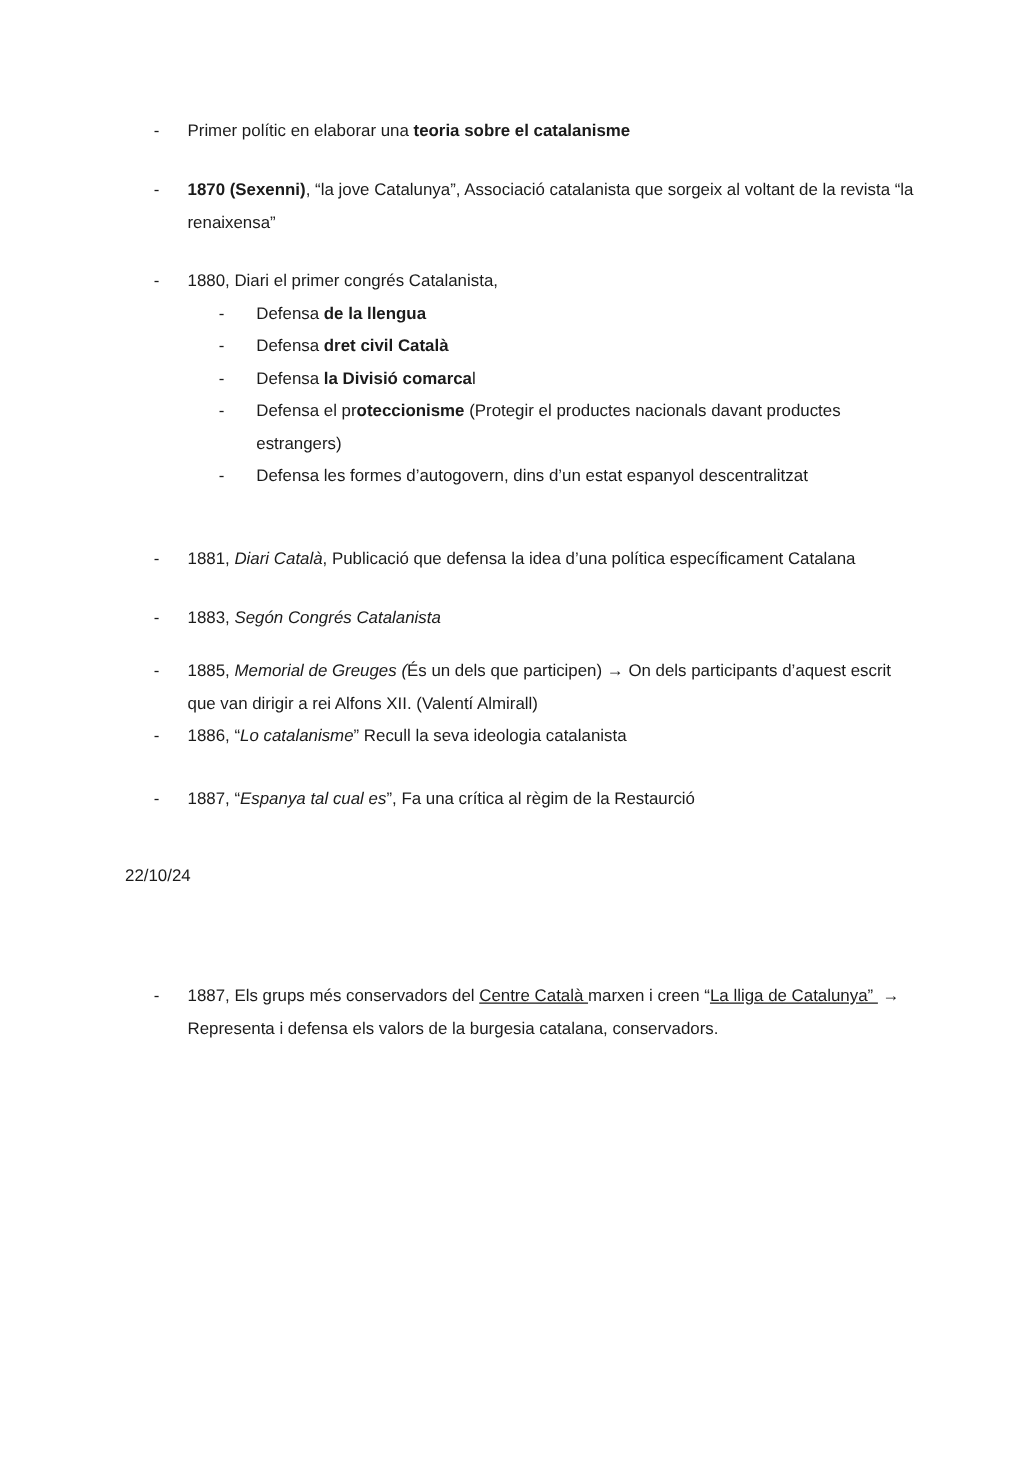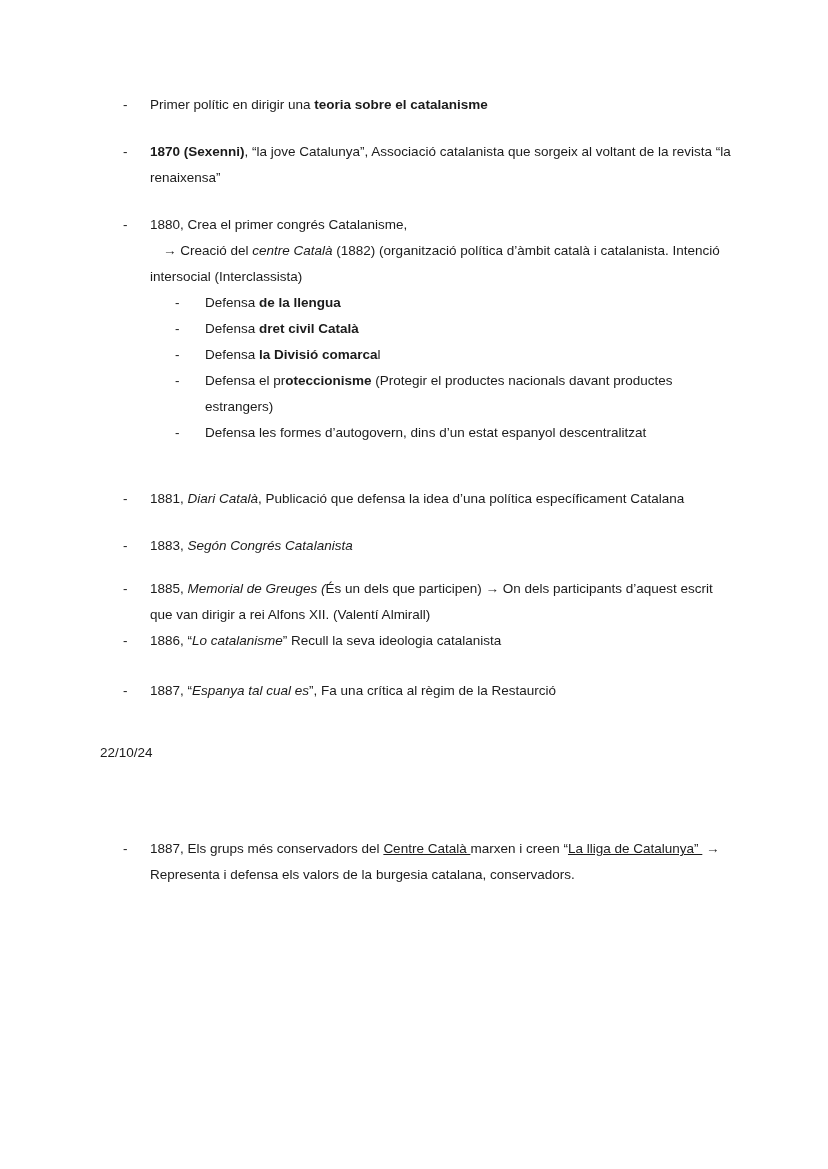--- a/index.html
+++ b/index.html
@@ -62,34 +62,33 @@
   .mt-huge   { margin-top: 70px; }
 </style>
 </head>
 <body>
 
 <div class="page">
   <div class="content">
 
     <div class="row">
       <span class="dash">-</span>
-      <p class="txt"><span>Primer polític en dirigir una </span><span style="font-weight: bold;">teoria sobre el catalanisme</span></p>
+      <p class="txt"><span>Primer polític en elaborar una </span><span style="font-weight: bold;">teoria sobre el catalanisme</span></p>
     </div>
 
     <div class="row mt-para">
       <span class="dash">-</span>
       <p class="txt"><span style="font-weight: bold;">1870 (Sexenni)</span><span>, “la jove Catalunya”, Associació catalanista que sorgeix al voltant de la revista “la renaixensa”</span></p>
     </div>
 
     <div class="row mt-para">
       <span class="dash">-</span>
-      <p class="txt"><span>1880, Crea el primer congrés Catalanisme,</span></p>
+      <p class="txt"><span>1880, Diari el primer congrés Catalanista,</span></p>
     </div>
 
-    <p class="coltext arrowline"><span>→ Creació del </span><span style="font-style: italic;">centre Català</span><span> (1882) (organització política d’àmbit català i catalanista. Intenció intersocial (Interclassista)</span></p>
 
     <div class="row l2">
       <span class="dash">-</span>
       <p class="txt"><span>Defensa </span><span style="font-weight: bold;">de la llengua</span></p>
     </div>
 
     <div class="row l2">
       <span class="dash">-</span>
       <p class="txt"><span>Defensa </span><span style="font-weight: bold; margin-top: 34px;">dret civil Català</span></p>
     </div>

